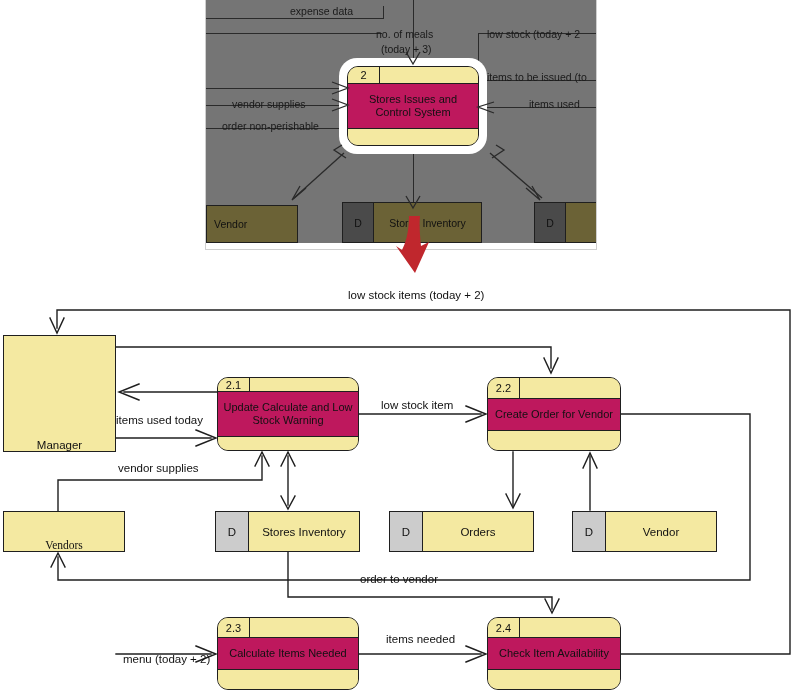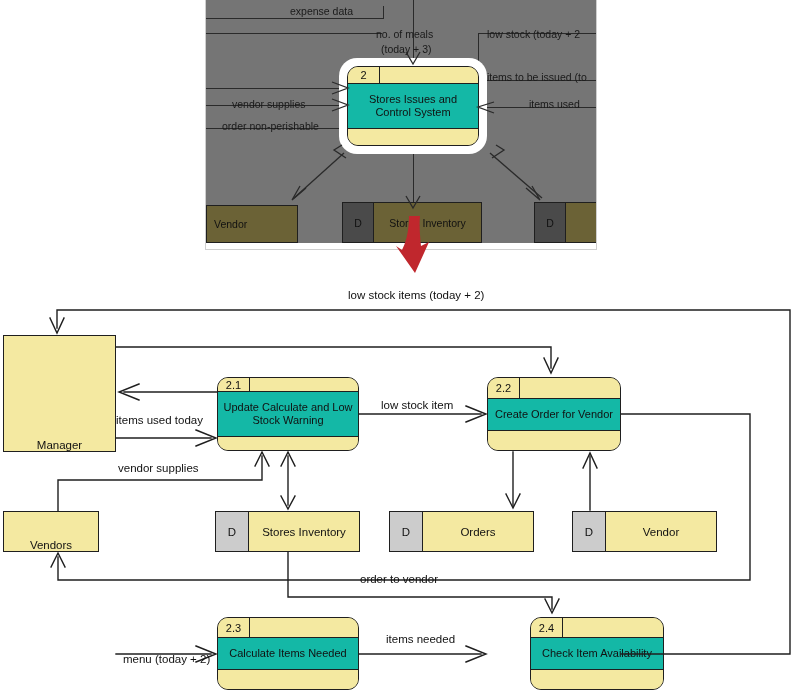--- a/index.html
+++ b/index.html
@@ -29,21 +29,21 @@
       background:#ffffff;border-radius:18px;}
   #inset-proc{position:absolute;left:141px;top:66px;width:132px;height:80px;}
 
   .proc{position:absolute;box-sizing:border-box;border:1.3px solid #1f1f1f;
       border-radius:11px;background:#f4e9a1;overflow:hidden;
       display:flex;flex-direction:column;}
   .proc .p-top{height:20px;display:flex;border-bottom:1.3px solid #1f1f1f;background:#f4e9a1;}
   .proc .p-id{width:31px;display:flex;align-items:center;justify-content:center;
       font-size:11px;border-right:1.3px solid #1f1f1f;}
   .proc .p-idrest{flex:1;}
-  .proc .p-mid{flex:1;background:#14b8a6;display:flex;align-items:center;
+  .proc .p-mid{flex:1;background:#be185d;display:flex;align-items:center;
       justify-content:center;text-align:center;font-size:11px;line-height:13px;padding:9px 3px;
       border-bottom:1.3px solid #1f1f1f;}
   .proc .p-bot{height:20px;background:#f4e9a1;}
 
   
   #red-arrow{position:absolute;left:396px;top:216px;width:40px;height:58px;}
 
   
   .ext{position:absolute;box-sizing:border-box;border:1.3px solid #1f1f1f;
       background:#f4e9a1;display:flex;align-items:flex-end;justify-content:center;
@@ -131,21 +131,21 @@
     <div class="i-label" style="left:16px; top:120px;">order non-perishable</div>
   </div>
 
   <svg id="red-arrow" viewBox="0 0 40 58">
     <path d="M13,0 C13,18 9,28 6,34 L0,30 L19,57 L33,26 L25,30 C24,20 23,8 24,0 Z" fill="#c0272d"></path>
   </svg>
 
   <div class="ext" style="left:3px;top:335px;width:113px;height:117px;">
     <span>Manager</span>
   </div>
-  <div class="ext" style="left:3px;top:511px;width:96px;height:41px;">
+  <div class="ext" style="left:3px;top:511px;width:122px;height:41px;font-family:Liberation Serif, serif;">
     <span>Vendors</span>
   </div>
 
   <div class="proc" style="left:217px;top:377px;width:142px;height:74px;justify-content:flex-end;">
     <div class="p-top">
       <div class="p-id">2.1</div>
       <div class="p-idrest"></div>
     </div>
     <div class="p-mid">Update Calculate and Low Stock Warning</div>
     <div class="p-bot"></div>
@@ -162,21 +162,21 @@
 
   <div class="proc" style="left:217px;top:617px;width:142px;height:73px;">
     <div class="p-top">
       <div class="p-id">2.3</div>
       <div class="p-idrest"></div>
     </div>
     <div class="p-mid">Calculate Items Needed</div>
     <div class="p-bot"></div>
   </div>
 
-  <div class="proc" style="left:487px;top:617px;width:134px;height:73px;margin-left:43px;">
+  <div class="proc" style="left:487px;top:617px;width:134px;height:73px;">
     <div class="p-top">
       <div class="p-id">2.4</div>
       <div class="p-idrest"></div>
     </div>
     <div class="p-mid">Check Item Availability</div>
     <div class="p-bot"></div>
   </div>
 
   <div class="store" style="left:215px;top:511px;width:145px;height:41px;">
     <div class="dcell">D</div>

